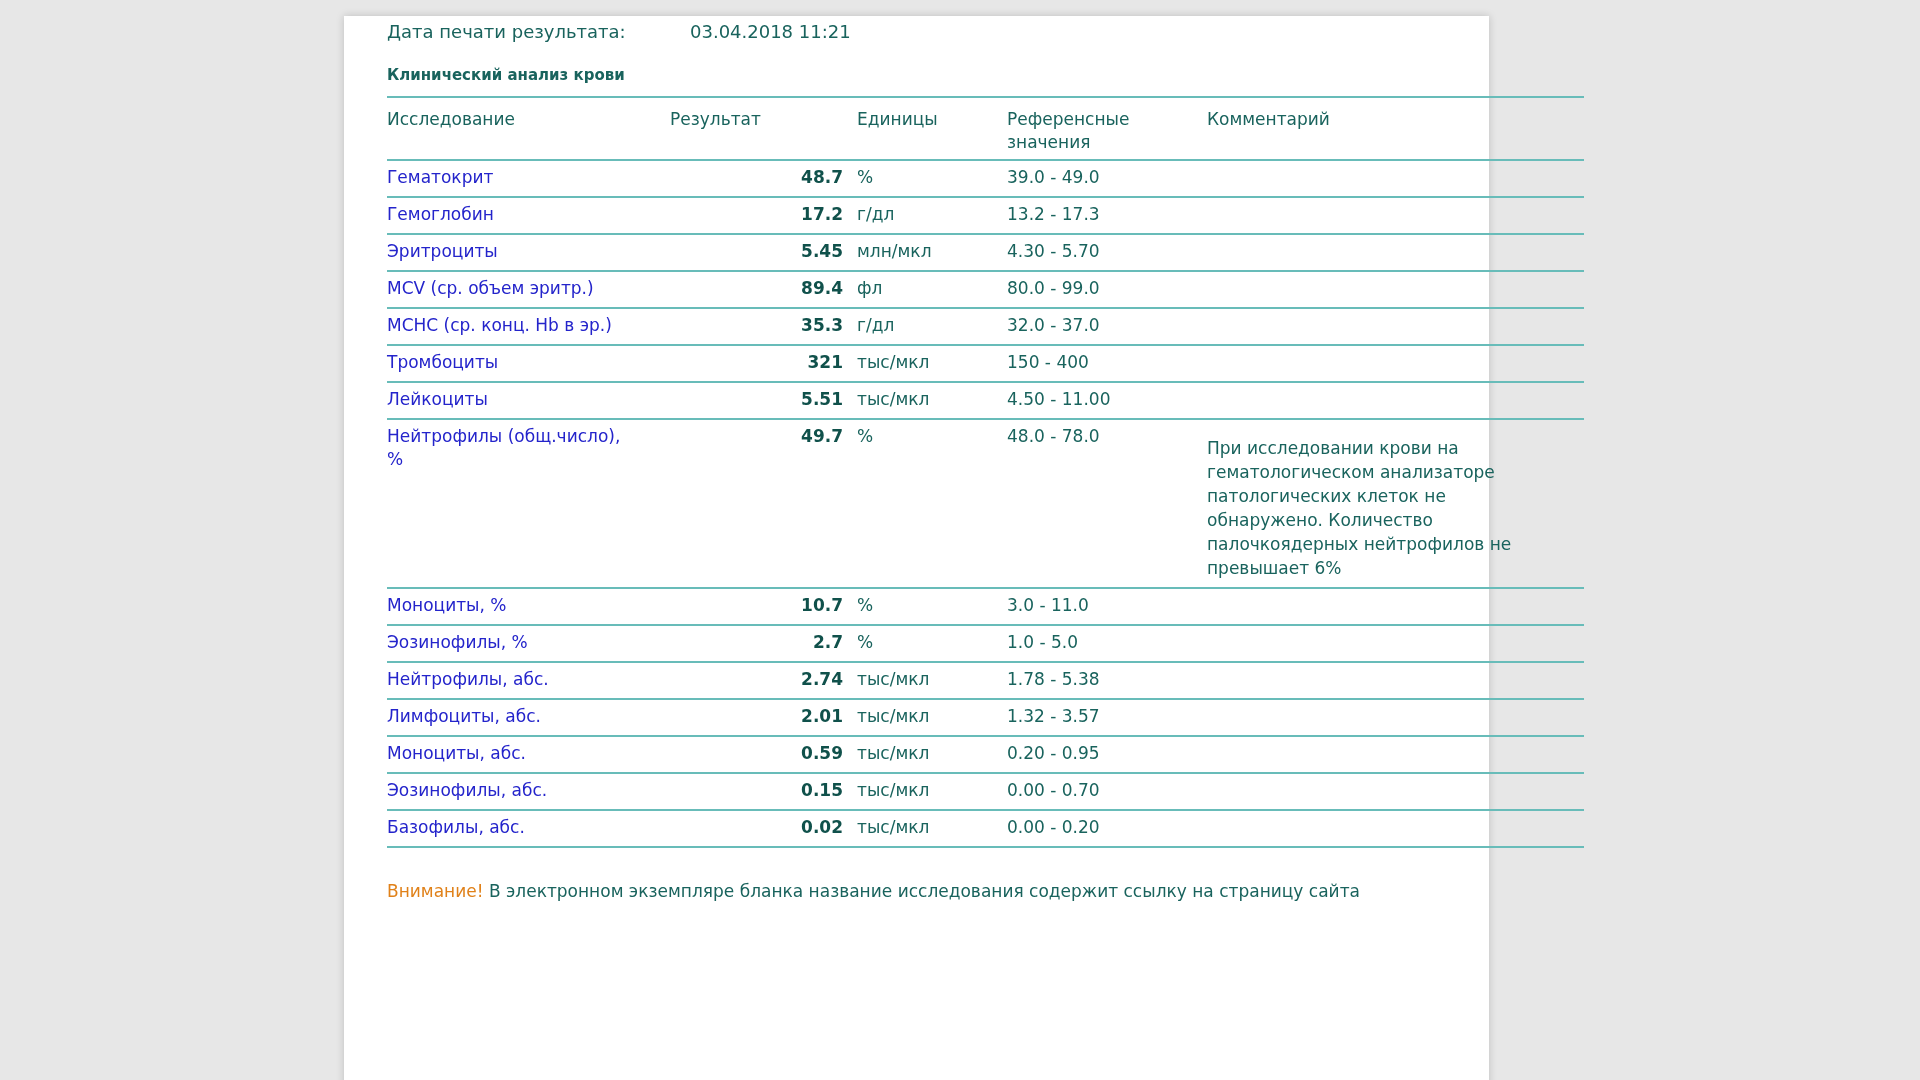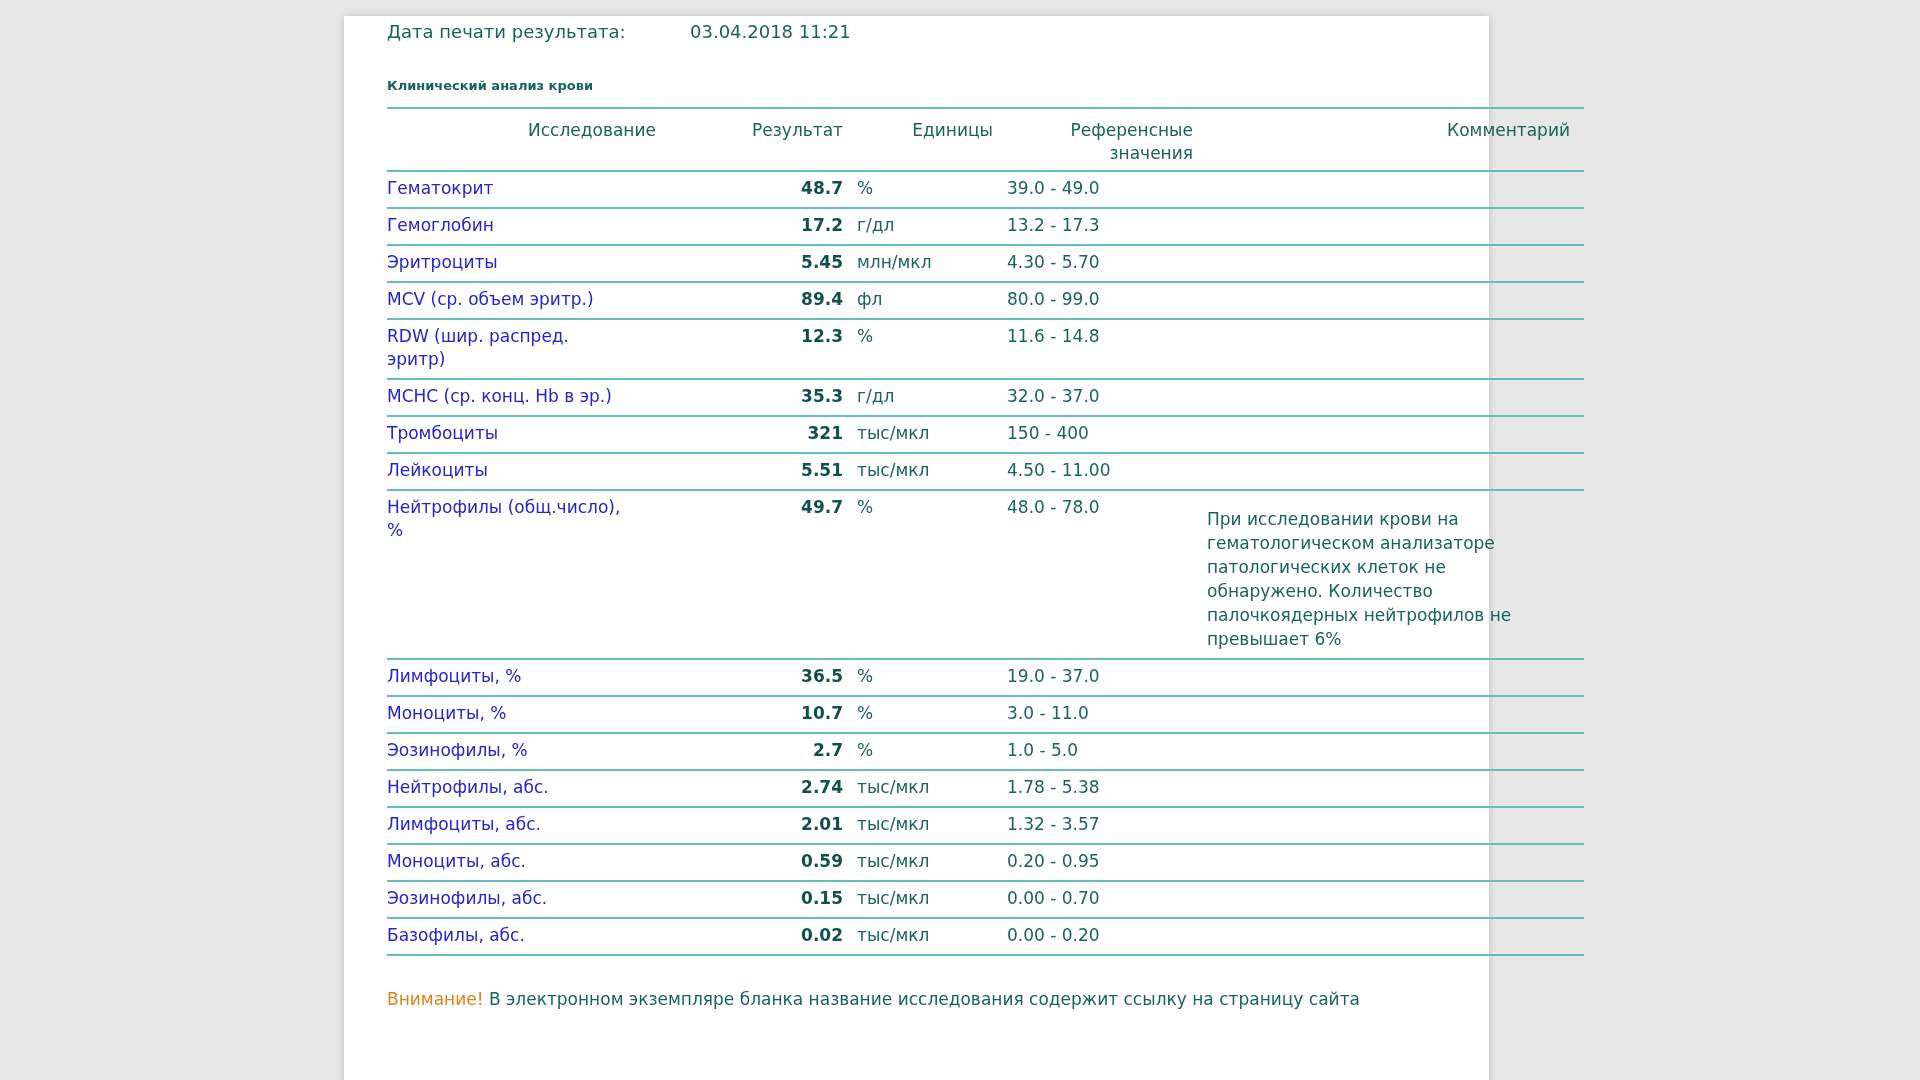--- a/index.html
+++ b/index.html
@@ -19,29 +19,29 @@
     font-family:"DejaVu Sans","Liberation Sans",sans-serif;
   }
   .page{
     position:absolute;left:344px;top:16px;width:1145px;height:1080px;
     background:var(--page-bg);
     box-shadow:0 0 8px rgba(0,0,0,.18);
   }
   .content{padding:3px 0 0 43px;}
   .date-row{display:flex;font-size:18px;line-height:26px;color:var(--teal-text);}
   .date-label{width:303px;}
-  .report-title{margin-top:29px;font-size:13px;font-weight:bold;line-height:24px;color:var(--teal-text);}
+  .report-title{margin-top:18px;font-size:15px;font-weight:bold;line-height:24px;color:var(--teal-text);}
   table{border-collapse:collapse;table-layout:fixed;width:1197px;margin-top:9px;}
   col.c-test{width:283px;}
   col.c-result{width:187px;}
   col.c-units{width:150px;}
   col.c-ref{width:200px;}
   col.c-comment{width:377px;}
   thead th{
-    font-weight:normal;text-align:right;vertical-align:top;
+    font-weight:normal;text-align:left;vertical-align:top;
     color:var(--teal-text);font-size:17px;line-height:23px;
     padding:10px 14px 5px 0;
     border-top:2px solid var(--line);
     border-bottom:2px solid var(--line);
   }
   tbody td{
     vertical-align:top;font-size:17px;line-height:23px;
     color:var(--teal-text);
     padding:5px 14px 7px 0;
     border-bottom:2px solid var(--line);
@@ -108,27 +108,20 @@
       </tr>
 
       <tr>
         <td class="cell-test">MCV (ср. объем эритр.)</td>
         <td class="cell-result">89.4</td>
         <td class="cell-units">фл</td>
         <td class="cell-ref">80.0 - 99.0</td>
         <td class="cell-comment"></td>
       </tr>
 
-      <tr>
-        <td class="cell-test">RDW (шир. распред.<br>эритр)</td>
-        <td class="cell-result">12.3</td>
-        <td class="cell-units">%</td>
-        <td class="cell-ref">11.6 - 14.8</td>
-        <td class="cell-comment"></td>
-      </tr>
 
 
       <tr>
         <td class="cell-test">MCHC (ср. конц. Hb в эр.)</td>
         <td class="cell-result">35.3</td>
         <td class="cell-units">г/дл</td>
         <td class="cell-ref">32.0 - 37.0</td>
         <td class="cell-comment"></td>
       </tr>
 
@@ -149,27 +142,20 @@
       </tr>
 
       <tr>
         <td class="cell-test">Нейтрофилы (общ.число),<br>%</td>
         <td class="cell-result">49.7</td>
         <td class="cell-units">%</td>
         <td class="cell-ref">48.0 - 78.0</td>
         <td class="cell-comment">При исследовании крови на гематологическом анализаторе патологических клеток не обнаружено. Количество палочкоядерных нейтрофилов не превышает 6%</td>
       </tr>
 
-      <tr>
-        <td class="cell-test">Лимфоциты, %</td>
-        <td class="cell-result">36.5</td>
-        <td class="cell-units">%</td>
-        <td class="cell-ref">19.0 - 37.0</td>
-        <td class="cell-comment"></td>
-      </tr>
 
       <tr>
         <td class="cell-test">Моноциты, %</td>
         <td class="cell-result">10.7</td>
         <td class="cell-units">%</td>
         <td class="cell-ref">3.0 - 11.0</td>
         <td class="cell-comment"></td>
       </tr>
 
       <tr>

